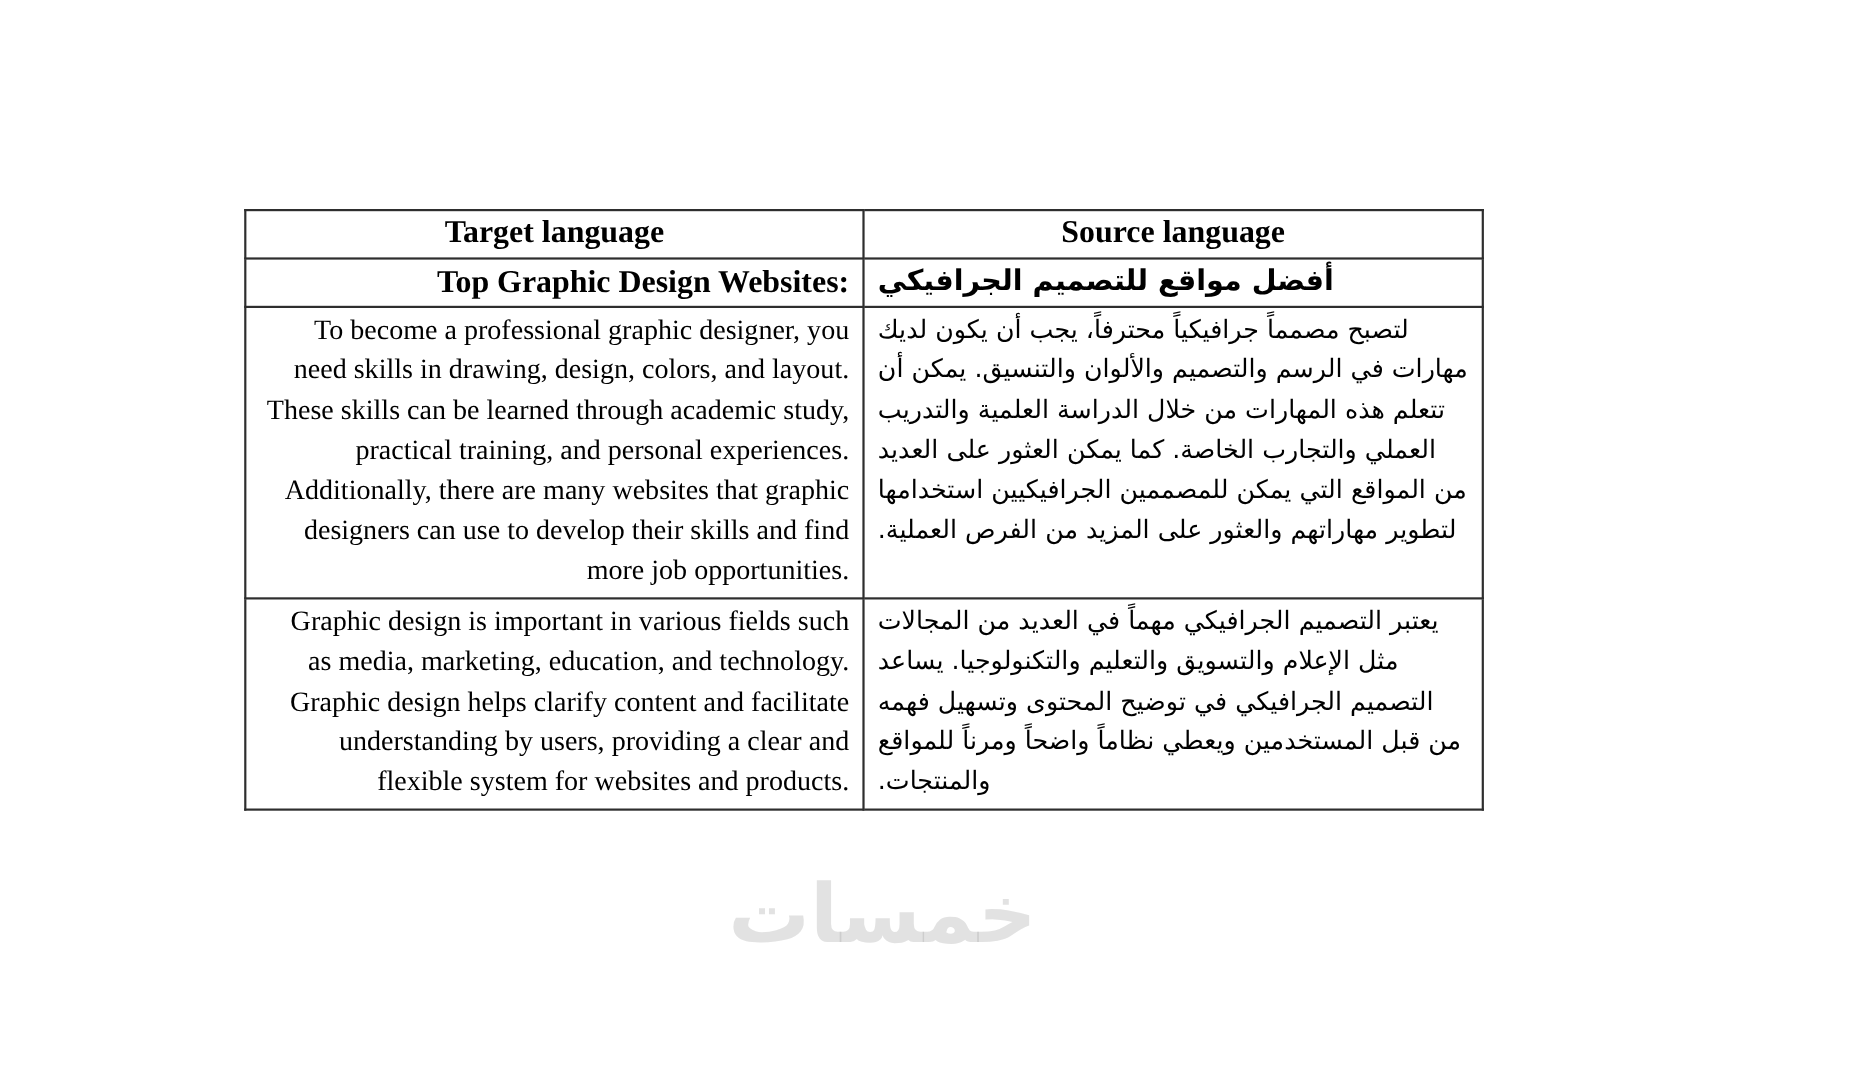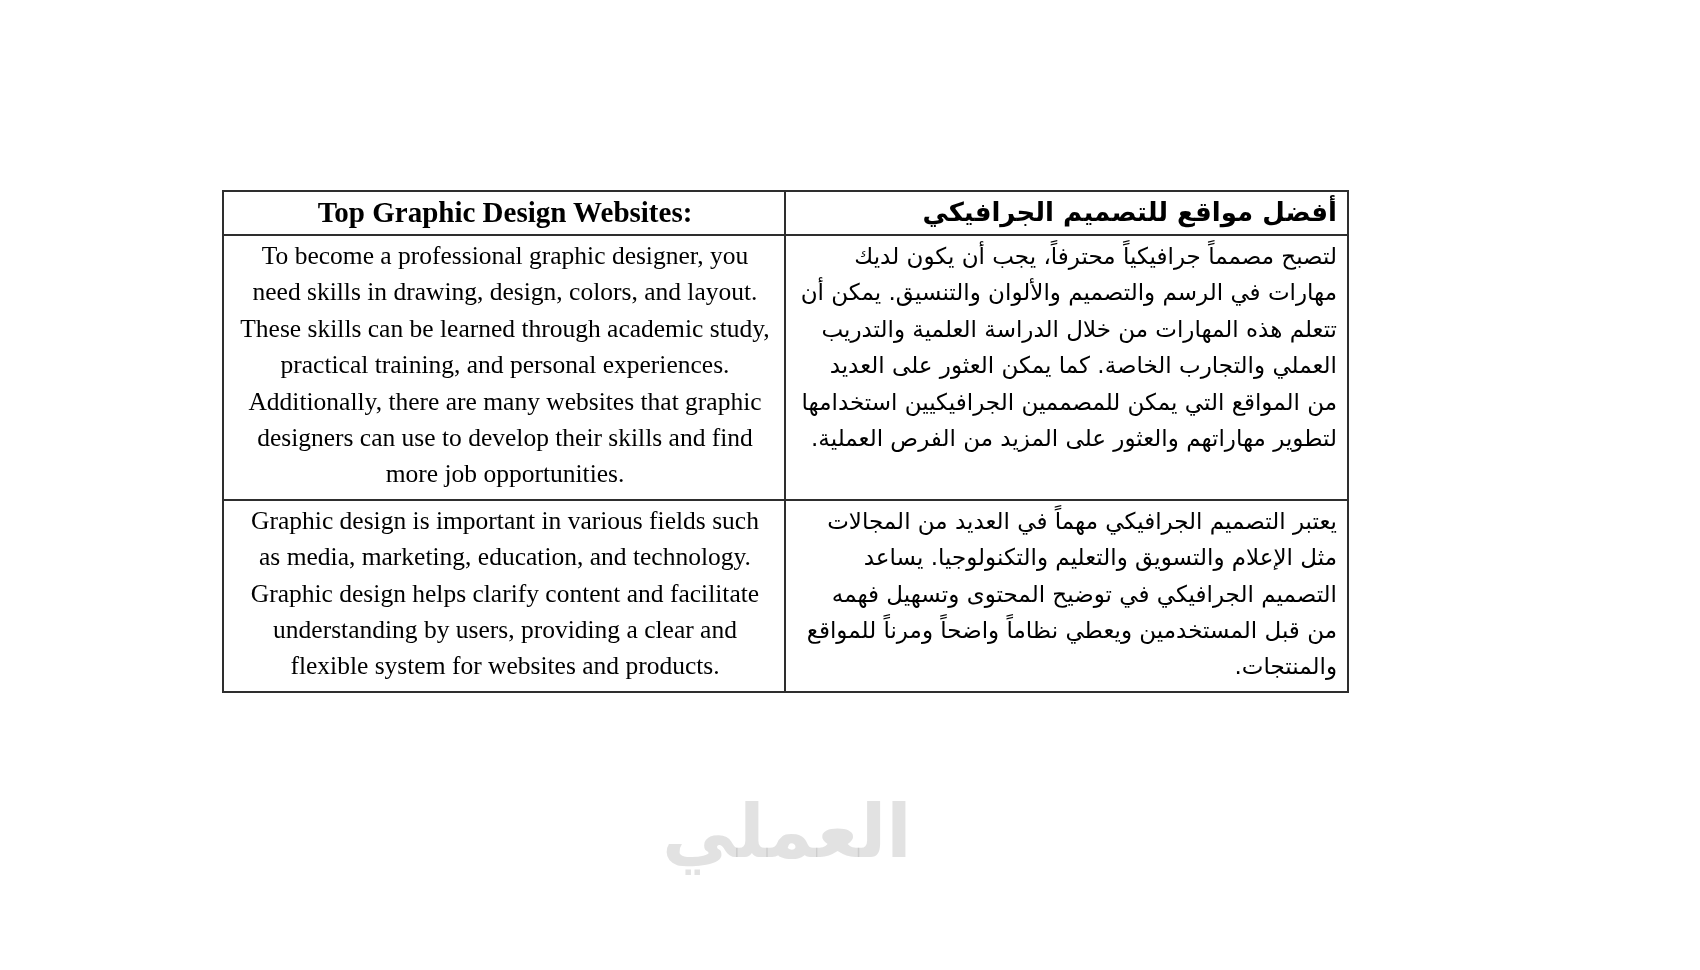--- a/index.html
+++ b/index.html
@@ -39,29 +39,29 @@
     font-family: "Liberation Serif", serif;
     font-weight: bold;
     font-size: 29px;
     text-align: center;
     padding: 3px 4px 6px 4px;
   }
   td.en {
     font-family: "Liberation Serif", serif;
     font-size: 25.5px;
     line-height: 36.4px;
-    text-align: center;
+    text-align: right;
     padding: 2px 12px 6px 14px;
   }
   td.ar {
     direction: rtl;
     font-family: "DejaVu Sans", sans-serif;
     font-size: 23px;
     line-height: 36.4px;
-    text-align: right;
+    text-align: left;
     padding: 2px 10px 6px 12px;
   }
   tr.title-row td.en {
     font-weight: bold;
     font-size: 29px;
     line-height: 38px;
     padding-top: 1px;
     padding-bottom: 3px;
   }
   tr.title-row td.ar {
@@ -88,30 +88,34 @@
 <body>
 
 <div class="page">
 
   <table class="ttable">
     <colgroup>
       <col class="target-col">
       <col class="source-col">
     </colgroup>
     <tbody>
+        <tr class="header-row">
+      <th>Target language</th>
+      <th>Source language</th>
+    </tr>
     <tr class="title-row">
       <td class="en">Top Graphic Design Websites:</td>
       <td class="ar">أفضل مواقع للتصميم الجرافيكي</td>
     </tr>
     <tr>
       <td class="en">To become a professional graphic designer, you need skills in drawing, design, colors, and layout. These skills can be learned through academic study, practical training, and personal experiences. Additionally, there are many websites that graphic designers can use to develop their skills and find more job opportunities.</td>
       <td class="ar">لتصبح مصمماً جرافيكياً محترفاً، يجب أن يكون لديك مهارات في الرسم والتصميم والألوان والتنسيق. يمكن أن تتعلم هذه المهارات من خلال الدراسة العلمية والتدريب العملي والتجارب الخاصة. كما يمكن العثور على العديد من المواقع التي يمكن للمصممين الجرافيكيين استخدامها لتطوير مهاراتهم والعثور على المزيد من الفرص العملية.</td>
     </tr>
     <tr>
       <td class="en">Graphic design is important in various fields such as media, marketing, education, and technology. Graphic design helps clarify content and facilitate understanding by users, providing a clear and flexible system for websites and products.</td>
       <td class="ar">يعتبر التصميم الجرافيكي مهماً في العديد من المجالات مثل الإعلام والتسويق والتعليم والتكنولوجيا. يساعد التصميم الجرافيكي في توضيح المحتوى وتسهيل فهمه من قبل المستخدمين ويعطي نظاماً واضحاً ومرناً للمواقع والمنتجات.</td>
     </tr>
   </tbody>
     </table>
 
-  <div class="watermark">العملي</div>
+  <div class="watermark">خمسات</div>
 
 </div>
 
 </body></html>

